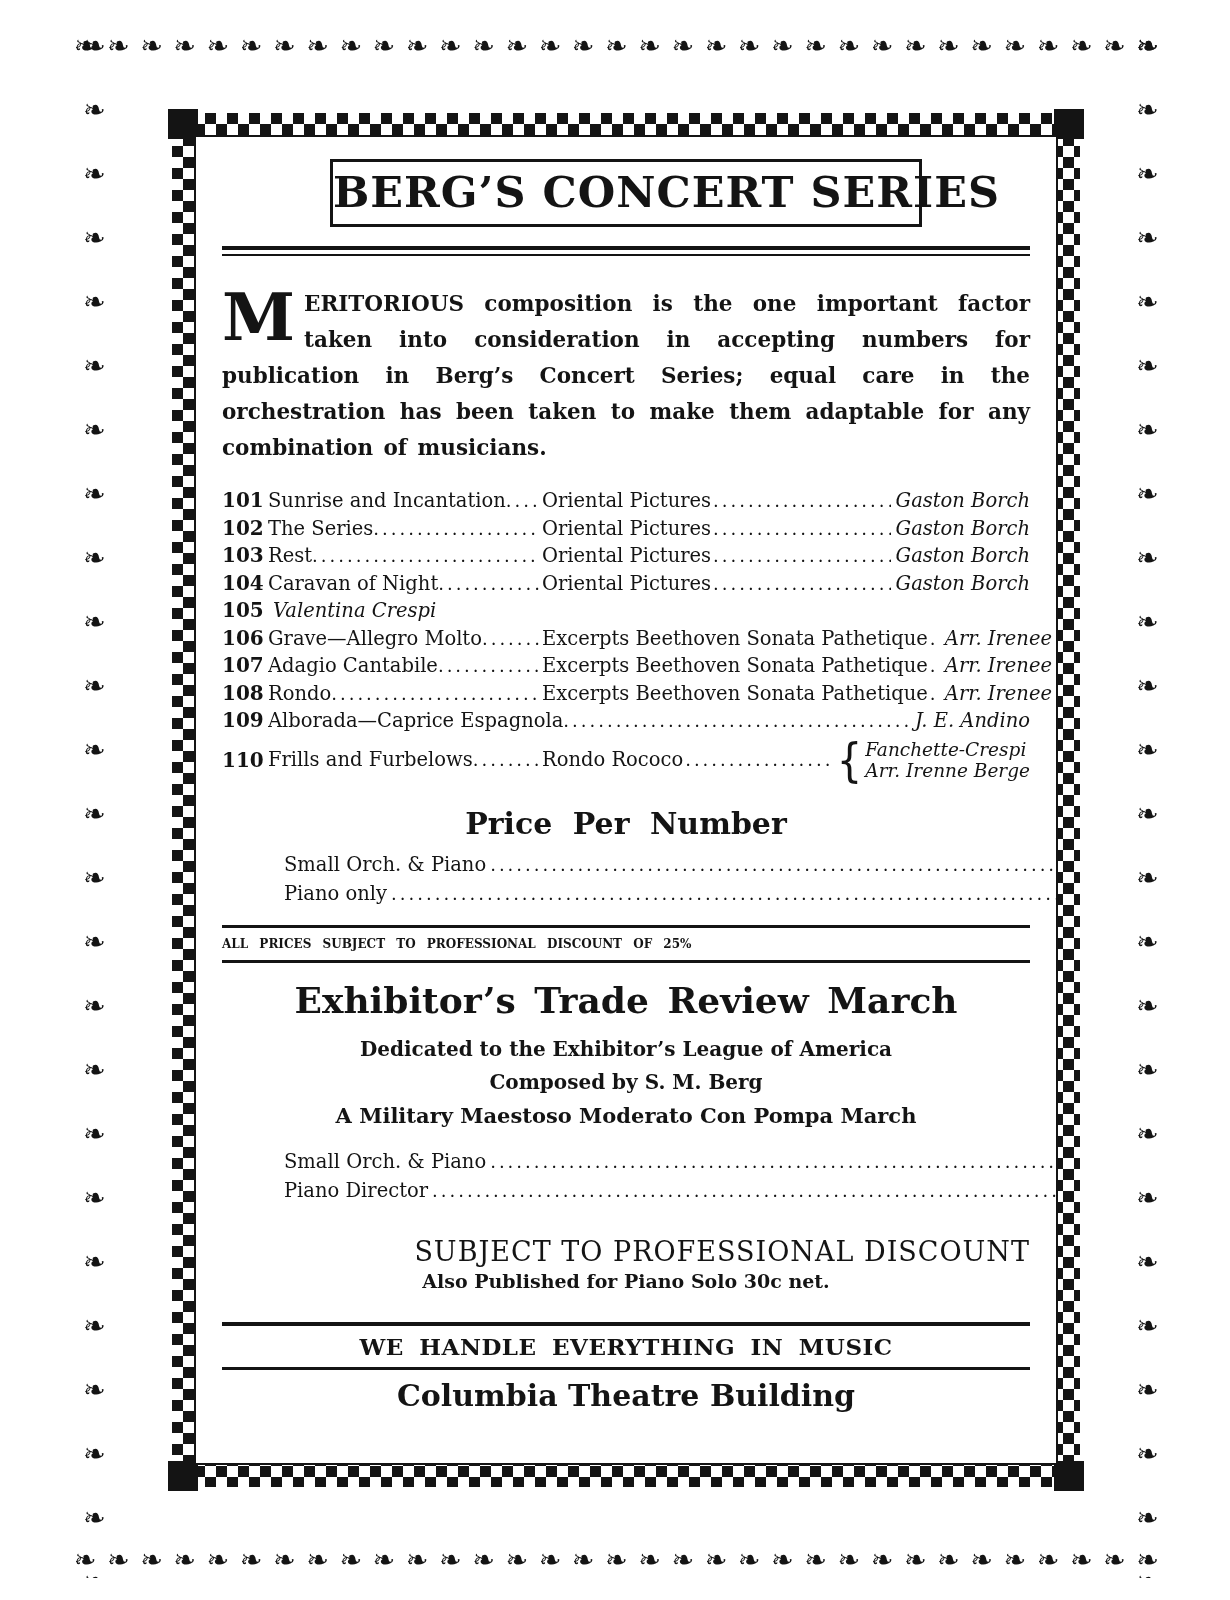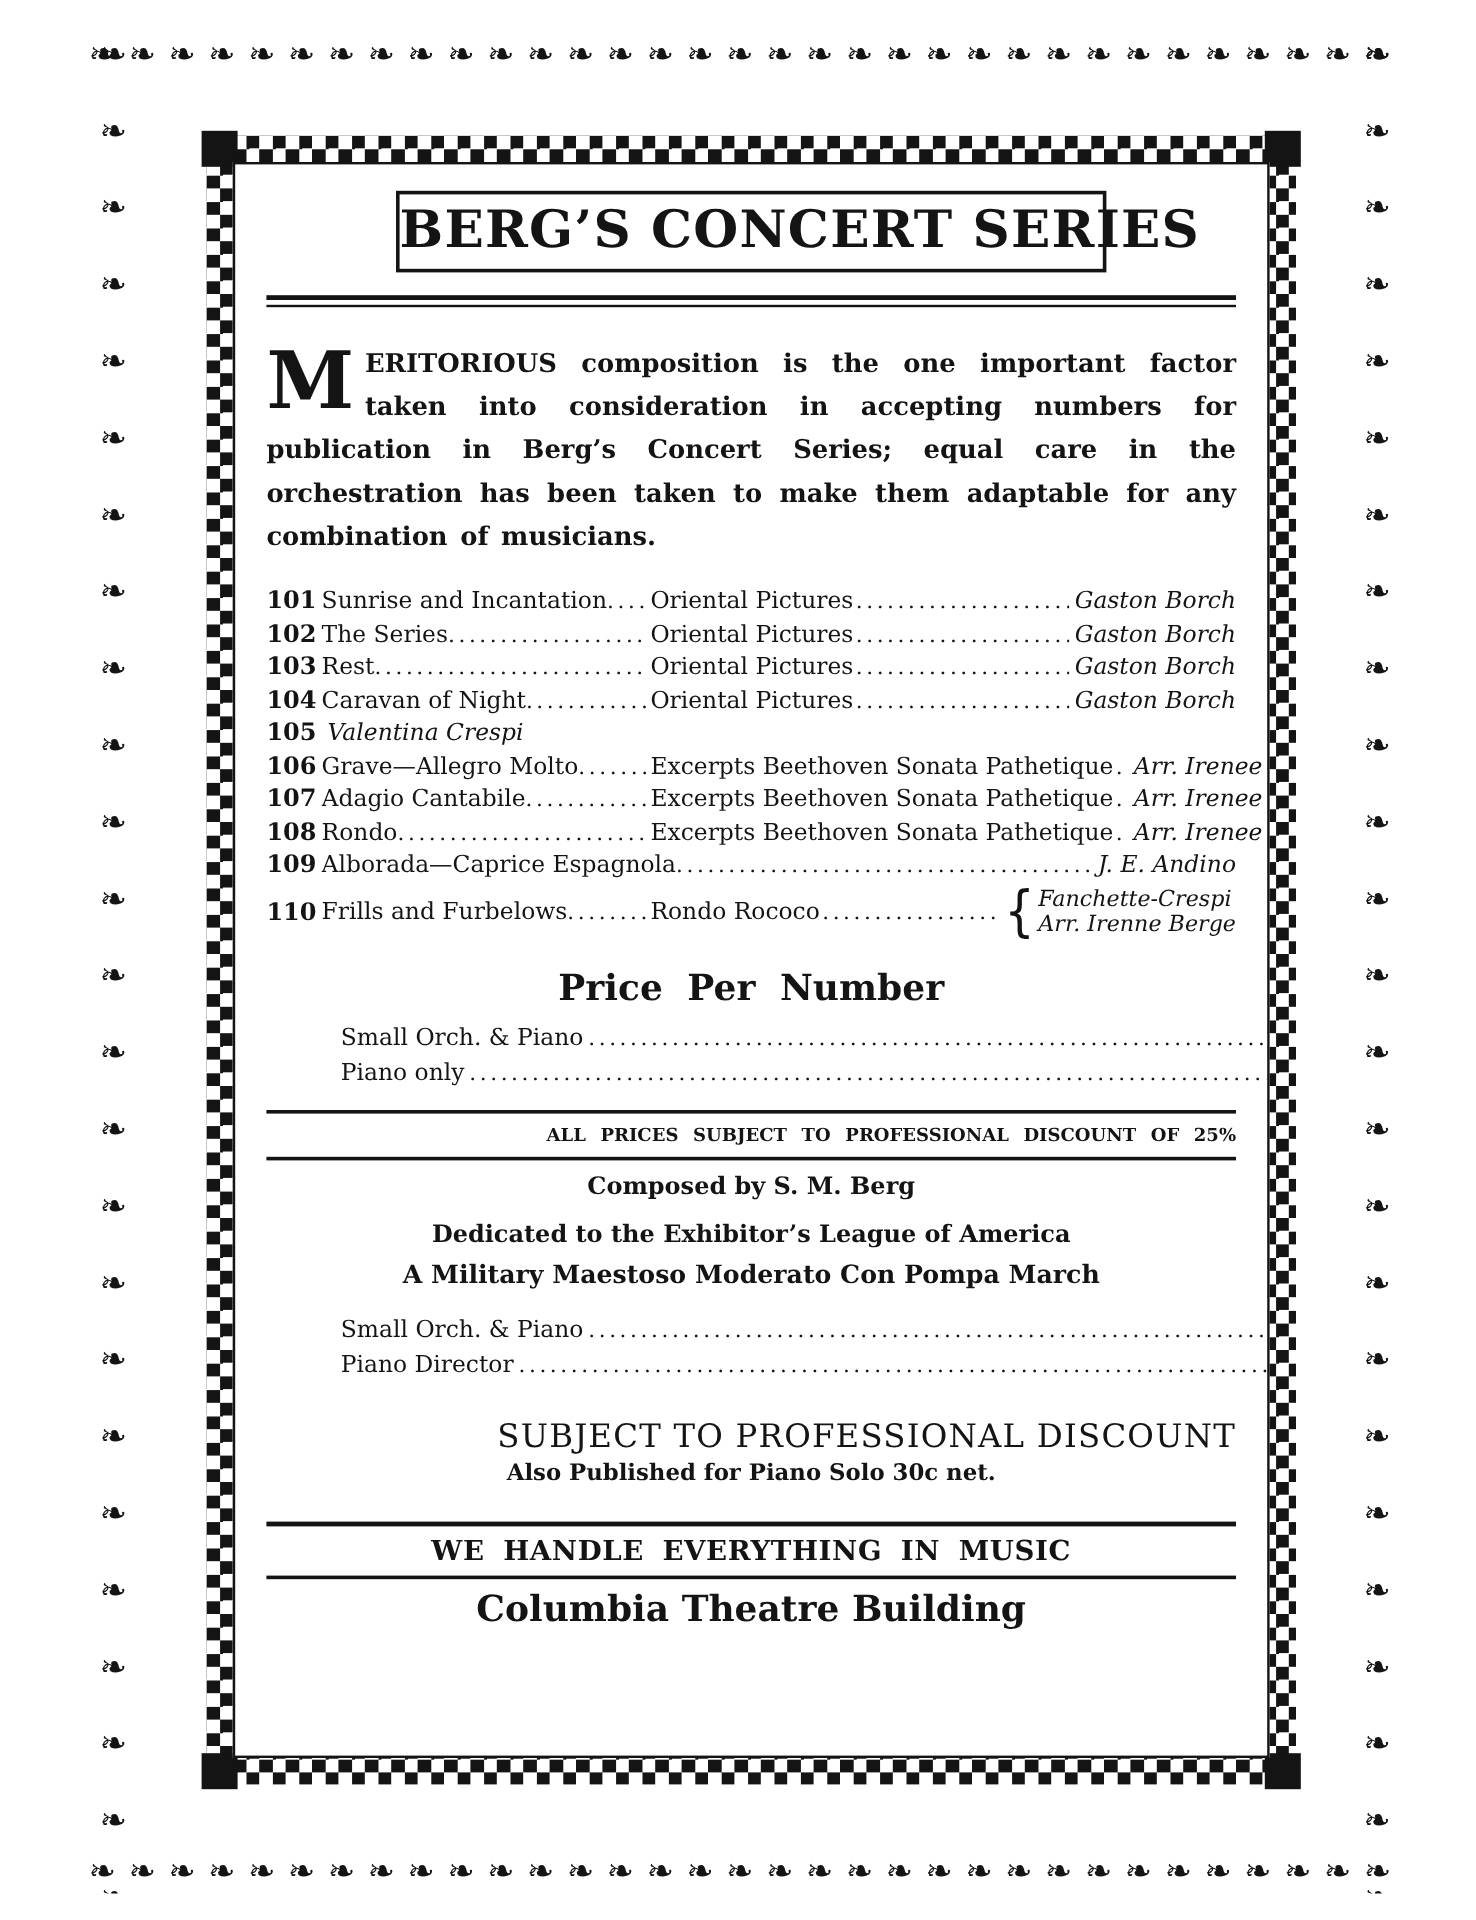--- a/index.html
+++ b/index.html
@@ -60,21 +60,21 @@
   .price-heading{margin:22px 0 0;text-align:center;font-size:30px;font-weight:bold;word-spacing:10px;}
   .price-grid{display:grid;grid-template-columns:1fr 1fr;column-gap:84px;padding:0 62px;
               margin-top:12px;font-size:19.5px;}
   .p-item{display:flex;align-items:baseline;height:29px;}
   .p-label{white-space:nowrap;padding-right:4px;}
 
   .rule{margin-top:14px;border-top:3px solid #141414;}
   .rule.pre-banner{margin-top:30px;border-top-width:4px;}
   .rule.post-banner{margin-top:7px;}
   .rule.post-discount{margin-top:9px;}
-  .discount-note{margin-top:9px;text-align:right;font-weight:bold;font-size:15px;word-spacing:7px;}
+  .discount-note{margin-top:9px;text-align:left;font-weight:bold;font-size:12px;word-spacing:7px;}
 
   
   .march-heading{margin:16px 0 0;text-align:center;font-size:36px;font-weight:bold;word-spacing:6px;}
   .march-line{text-align:center;font-weight:bold;}
   .march-line.l1{margin-top:16px;font-size:20px;}
   .march-line.l2{margin-top:9px;font-size:20px;}
   .march-line.l3{margin-top:9px;font-size:21px;}
   .march-grid{margin-top:22px;}
   .march-note1{margin-top:28px;text-align:right;font-size:27px;letter-spacing:1px;}
   .march-note2{margin-top:3px;text-align:center;font-size:19px;font-weight:bold;}
@@ -240,22 +240,23 @@
 
             </div>
           </div>
 
         </div>
 
         <div class="rule"></div>
         <div class="discount-note">ALL PRICES SUBJECT TO PROFESSIONAL DISCOUNT OF 25%</div>
         <div class="rule post-discount"></div>
 
+        <h1 class="march-heading">Exhibitor’s Trade Review March</h1>
+        <div class="march-line l1">Dedicated to the Exhibitor’s League of America</div>
         <div class="march-line l2">Composed by S. M. Berg</div>
-        <div class="march-line l1">Dedicated to the Exhibitor’s League of America</div>
         <div class="march-line l3">A Military Maestoso Moderato Con Pompa March</div>
 
         <div class="price-grid march-grid">
           <div class="price-col">
             <div class="p-item">
               <span class="p-label">Small Orch. &amp; Piano</span>
               <span class="leader"></span>
 
             </div>
             <div class="p-item">

